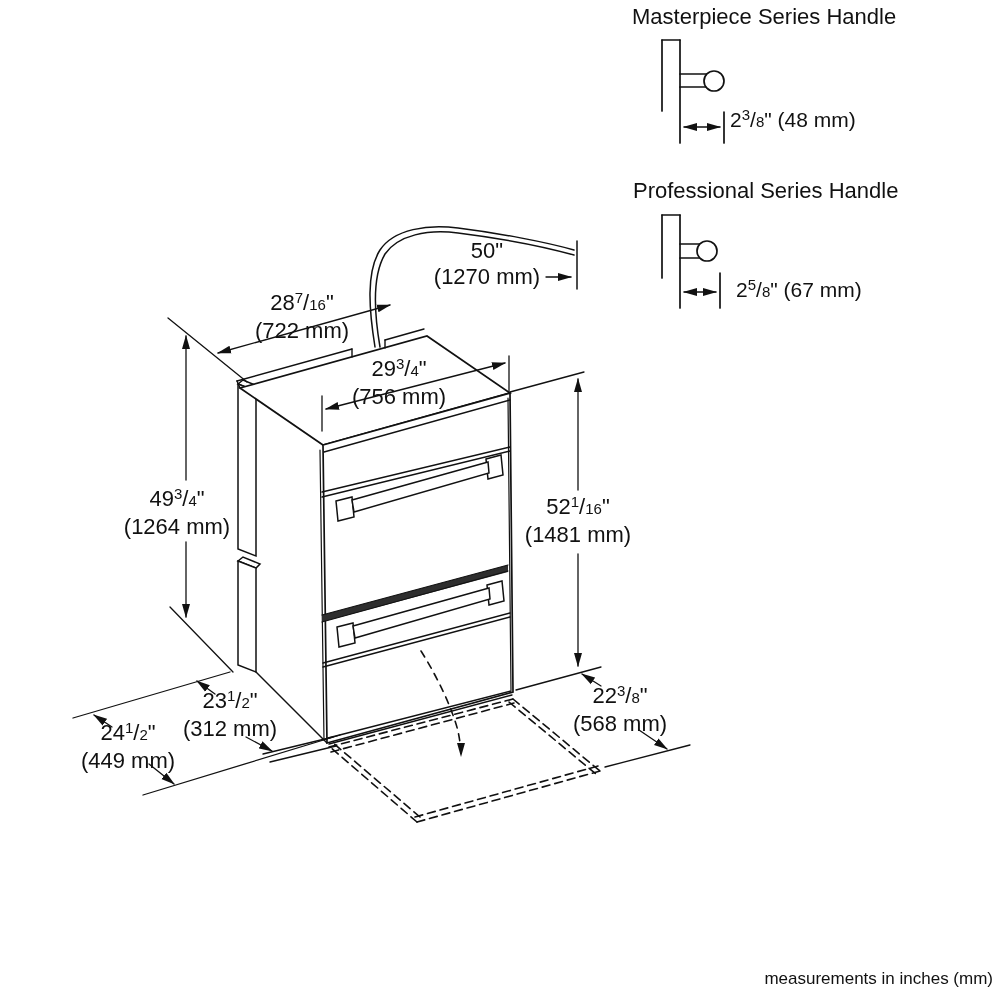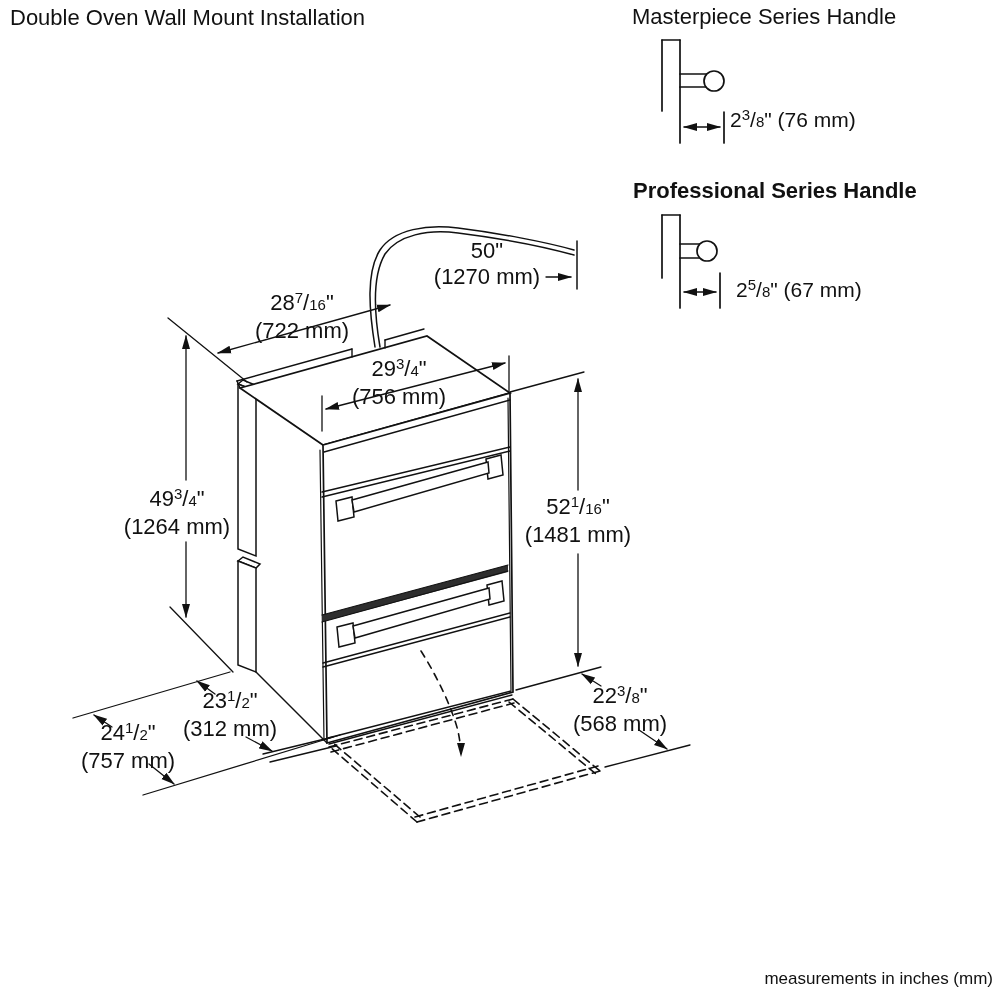--- a/index.html
+++ b/index.html
@@ -160,30 +160,29 @@
       <line x1="680" y1="244" x2="701" y2="244"></line>
       <line x1="680" y1="258" x2="699" y2="258"></line>
       <circle cx="707" cy="251" r="10" fill="#fff"></circle>
       <line x1="720" y1="273" x2="720" y2="308"></line>
       <line x1="684" y1="292" x2="716" y2="292" stroke-width="1.3" marker-start="url(#arr)" marker-end="url(#arr)"></line>
     </g>
   </g>
 </svg>
 
 <div class="txt h1" style="left:10px;top:4px;">
-  <div>Double Oven Wall Mount Installation</div>
 </div>
 
 <div class="txt h1" style="left:632px;top:3px;text-align:right;">Masterpiece Series Handle</div>
 <div class="txt dim-inline" style="left:730px;top:108px;">
   <span>2<span class="sup">3</span>/<span class="den">8</span>"</span>
-  <span>(76 mm)</span>
-</div>
-
-<div class="txt h1" style="left:633px;top:177px;font-weight:bold;">Professional Series Handle</div>
+  <span>(48 mm)</span>
+</div>
+
+<div class="txt h1" style="left:633px;top:177px;">Professional Series Handle</div>
 <div class="txt dim-inline" style="left:736px;top:278px;">
   <span>2<span class="sup">5</span>/<span class="den">8</span>"</span>
   <span>(67 mm)</span>
 </div>
 
 <div class="txt dim" style="left:412px;top:238px;">
   <div>50"</div>
   <div>(1270 mm)</div>
 </div>
 
@@ -207,21 +206,21 @@
   <div>(1481 mm)</div>
 </div>
 
 <div class="txt dim" style="left:155px;top:688px;">
   <div>23<span class="sup">1</span>/<span class="den">2</span>"</div>
   <div>(312 mm)</div>
 </div>
 
 <div class="txt dim" style="left:53px;top:720px;">
   <div>24<span class="sup">1</span>/<span class="den">2</span>"</div>
-  <div>(757 mm)</div>
+  <div>(449 mm)</div>
 </div>
 
 <div class="txt dim" style="left:545px;top:683px;">
   <div>22<span class="sup">3</span>/<span class="den">8</span>"</div>
   <div>(568 mm)</div>
 </div>
 
 <div class="txt footer" style="right:7px;top:969px;">measurements in inches (mm)</div>
 
 </body></html>

